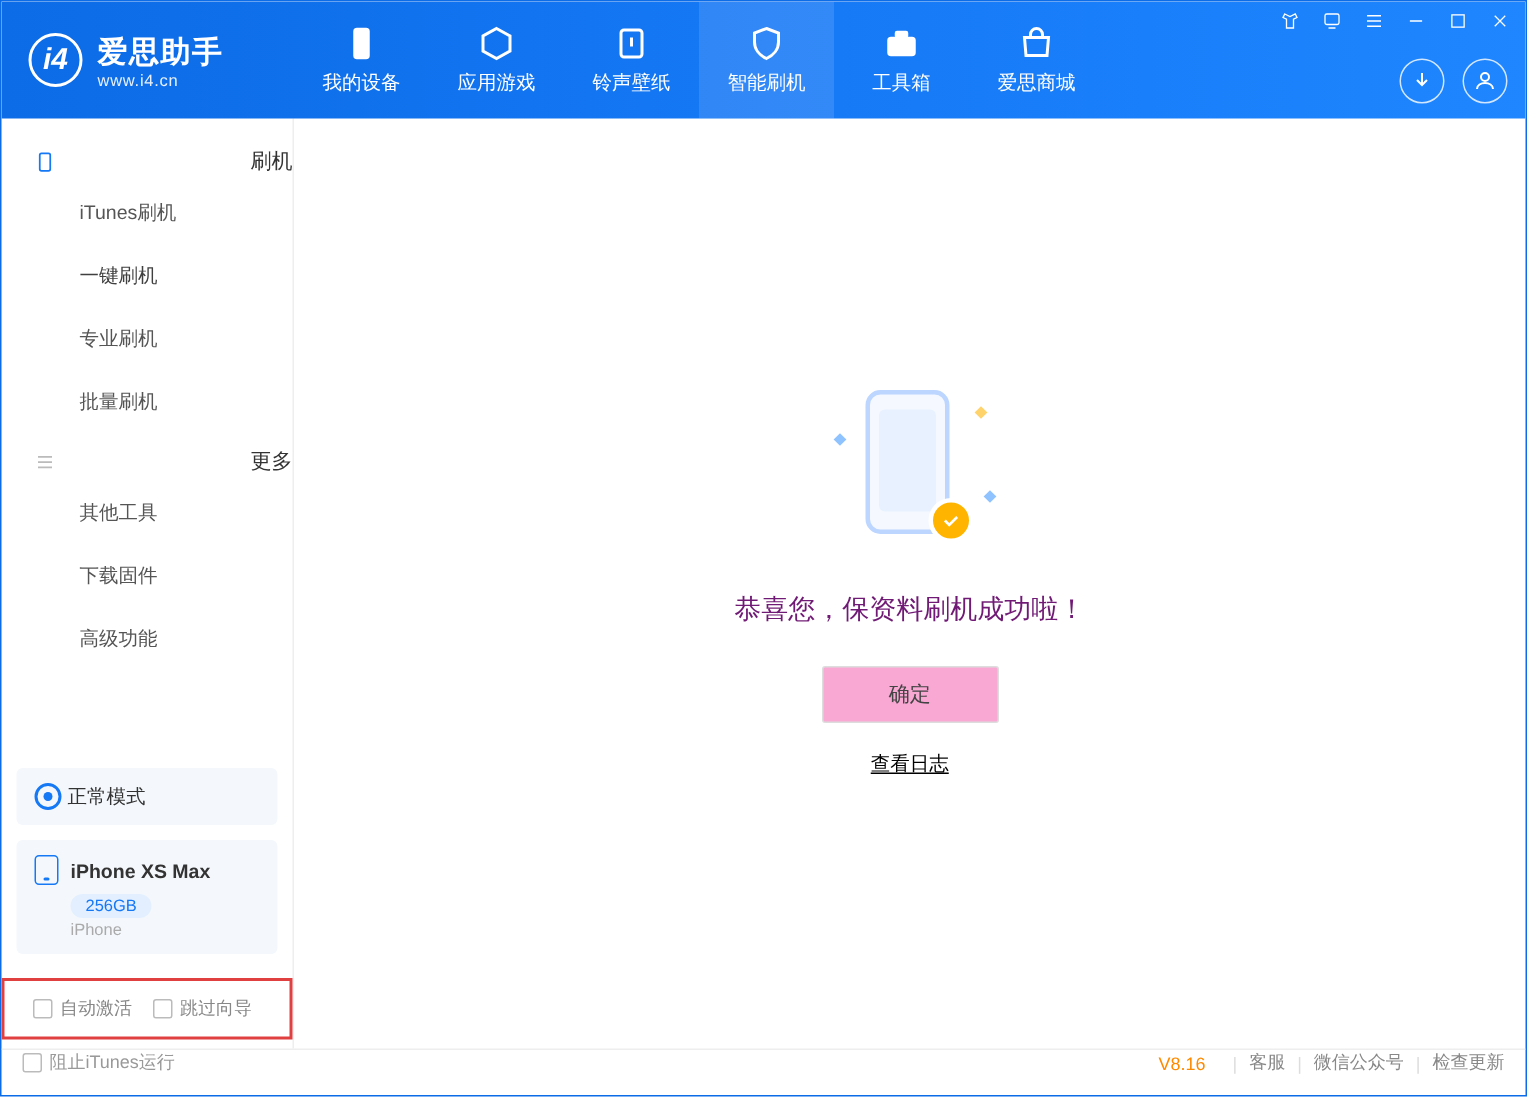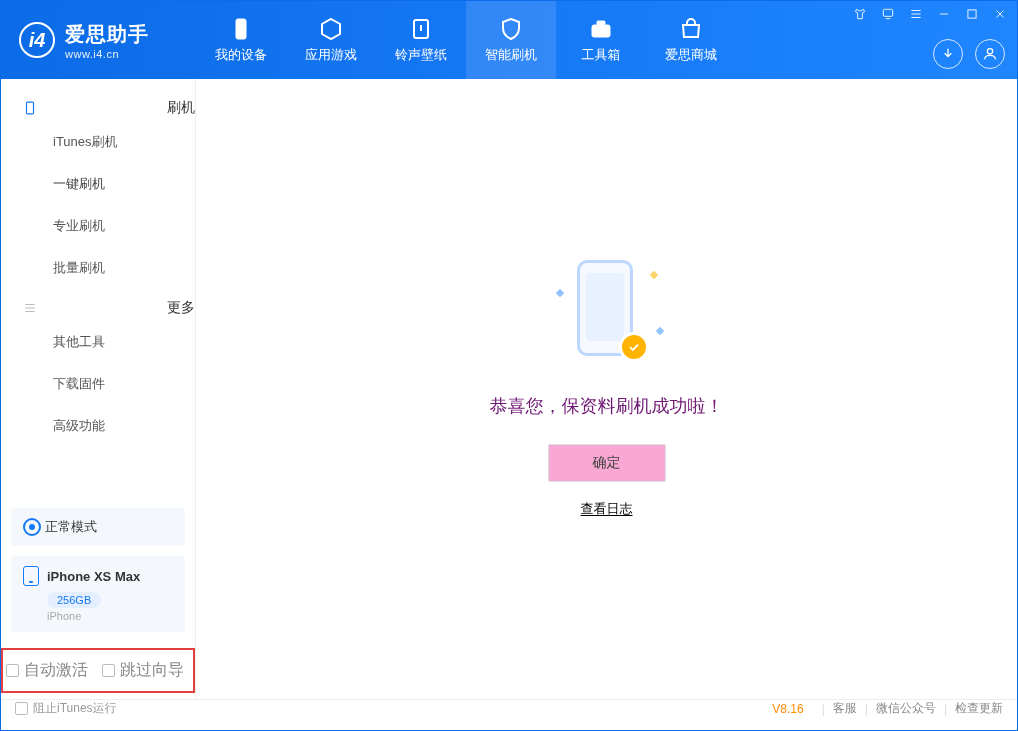--- a/index.html
+++ b/index.html
@@ -40,21 +40,21 @@
 .status-dot { width: 18px; height: 18px; border-radius: 50%; border: 2px solid #1578f5; display: flex; align-items: center; justify-content: center; }
 .status-dot::after { content: ""; width: 6px; height: 6px; background: #1578f5; border-radius: 50%; }
 
 .device-card { margin: 4px 10px 10px; background: #f4f8fc; border-radius: 4px; padding: 10px 12px; }
 .device-top { display: flex; align-items: center; gap: 8px; font-size: 13px; font-weight: bold; color: #333; }
 .dev-icon { width: 16px; height: 20px; border: 1.5px solid #1578f5; border-radius: 3px; position: relative; }
 .dev-icon::after { content: ""; position: absolute; bottom: 2px; left: 50%; transform: translateX(-50%); width: 4px; height: 2px; background: #1578f5; border-radius: 1px; }
 .device-badge { display: inline-block; margin: 6px 0 2px 24px; background: #e3efff; color: #1578f5; font-size: 11px; padding: 2px 10px; border-radius: 10px; }
 .device-sub { margin-left: 24px; font-size: 11px; color: #aaa; }
 
-.side-checks { border: 2px solid #e04040; margin: 6px 0; padding: 10px 3px; display: flex; gap: 14px; font-size: 16px; color: #888; }
+.side-checks { border: 2px solid #e04040; margin: 6px 0; padding: 10px 19px; display: flex; gap: 14px; font-size: 12px; color: #888; }
 .chk { display: flex; align-items: center; gap: 5px; cursor: pointer; }
 .chk-box { width: 13px; height: 13px; border: 1px solid #bbb; border-radius: 2px; }
 
 
 .main { flex: 1; position: relative; display: flex; flex-direction: column; align-items: center; justify-content: center; }
 .illus { width: 120px; height: 110px; position: relative; margin-bottom: 24px; }
 .phone { position: absolute; left: 30px; top: 0; width: 56px; height: 96px; border: 3px solid #bcd6ff; border-radius: 10px; background: #f5f9ff; }
 .phone-inner { position: absolute; left: 6px; right: 6px; top: 10px; bottom: 12px; background: #e8f1ff; border-radius: 4px; }
 .check-badge { position: absolute; right: 18px; bottom: 8px; width: 30px; height: 30px; background: #ffb400; border-radius: 50%; border: 3px solid #fff; display: flex; align-items: center; justify-content: center; }
 .check-badge svg { width: 14px; height: 14px; stroke: #fff; stroke-width: 3; fill: none; }

